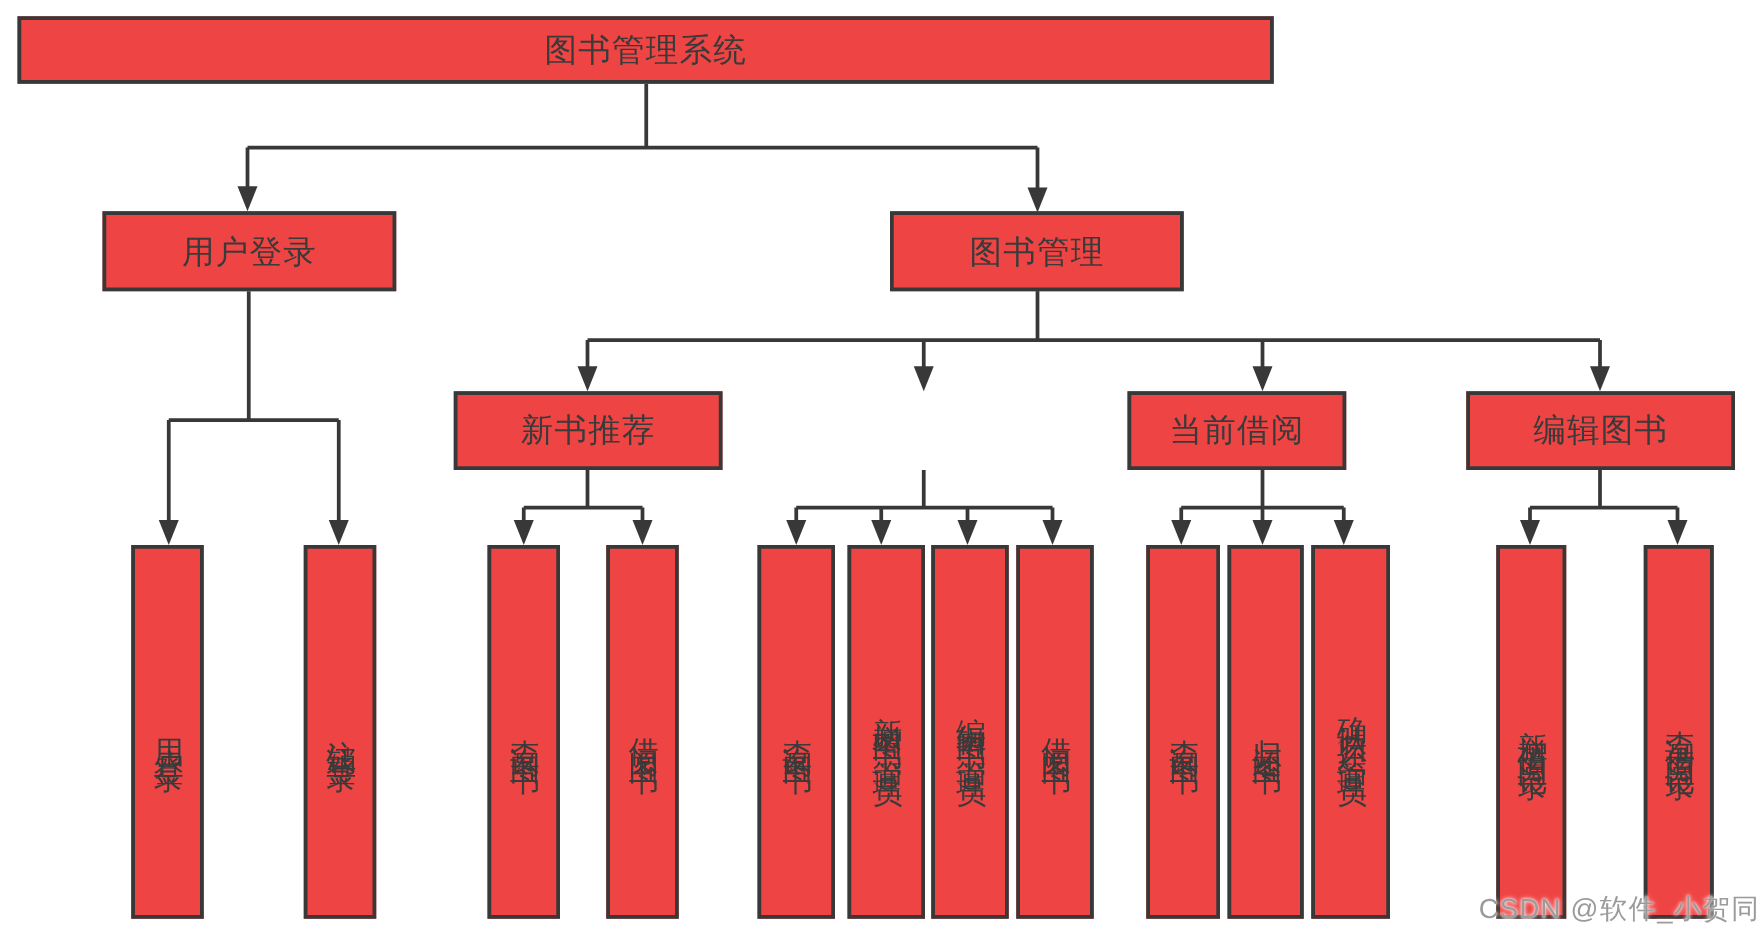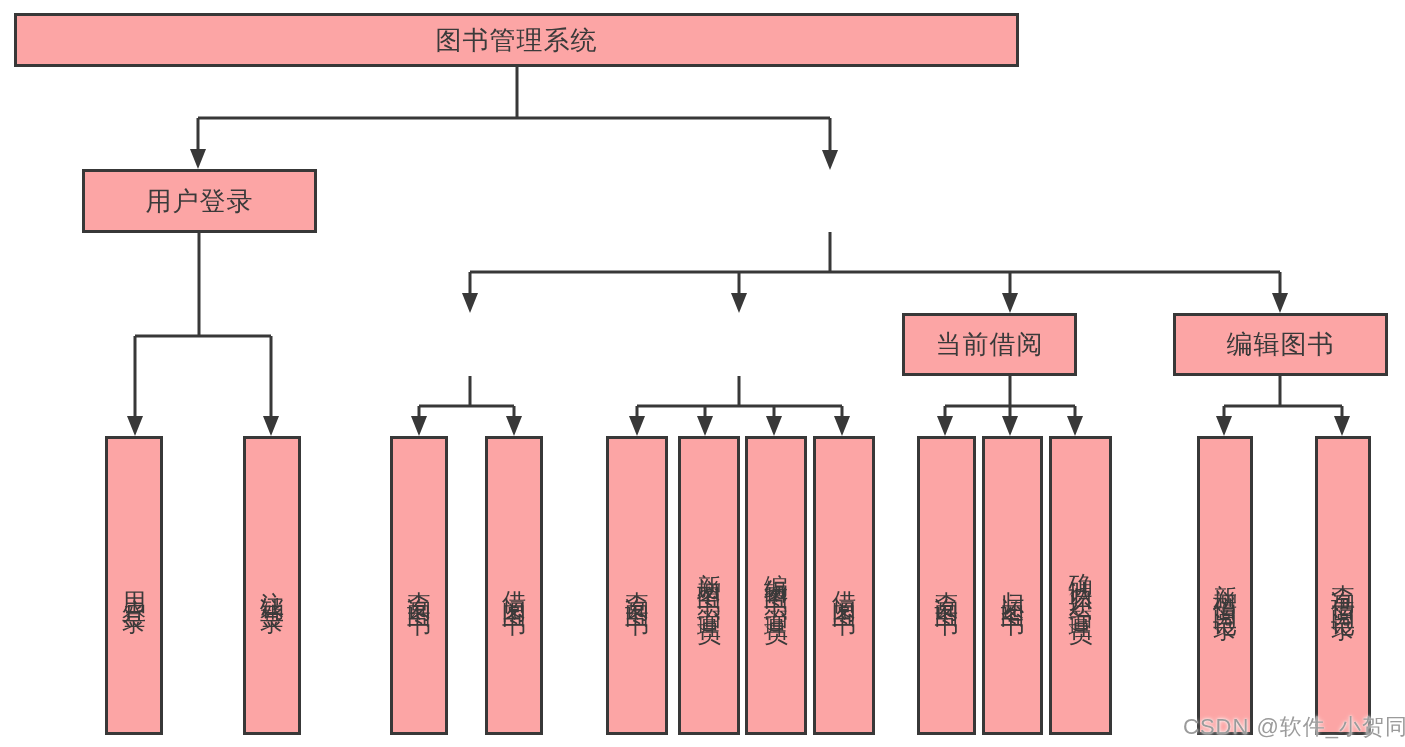--- a/index.html
+++ b/index.html
@@ -2,21 +2,21 @@
 <html><head>
 <meta charset="utf-8">
 <style>
   html,body{margin:0;padding:0;background:#ffffff;}
   .canvas{
     position:relative;width:1405px;height:747px;background:#ffffff;
     font-family:"Liberation Sans","DejaVu Sans",sans-serif;overflow:hidden;
   }
   svg.connectors{position:absolute;left:0;top:0;pointer-events:none;}
   .node{
-    position:absolute;box-sizing:border-box;background:#fca5a5;
+    position:absolute;box-sizing:border-box;background:#ef4444;
     border:3px solid #383838;display:flex;align-items:center;justify-content:center;
     color:#3a3a3a;z-index:2;
   }
   .node.h{font-size:26px;letter-spacing:1px;white-space:nowrap;}
   .node.v{font-size:24px;}
   .node.v .vtxt{
     writing-mode:vertical-rl;text-orientation:mixed;
     letter-spacing:7px;line-height:1;
   }
   .watermark{
@@ -88,21 +88,27 @@
     </g>
   </svg>
 
   <div class="node h" style="left:14px;top:13px;width:1005px;height:54px">
     <span>图书管理系统</span>
   </div>
 
   <div class="node h" style="left:82px;top:169px;width:235px;height:64px">
     <span>用户登录</span>
   </div>
+  <div class="node h" style="left:712px;top:169px;width:235px;height:64px">
+    <span>图书管理</span>
+  </div>
 
+  <div class="node h" style="left:363px;top:313px;width:215px;height:63px">
+    <span>新书推荐</span>
+  </div>
   <div class="node h" style="left:902px;top:313px;width:175px;height:63px">
     <span>当前借阅</span>
   </div>
   <div class="node h" style="left:1173px;top:313px;width:215px;height:63px">
     <span>编辑图书</span>
   </div>
 
   <div class="node v" style="left:105px;top:436px;width:58px;height:299px">
     <span class="vtxt">用户登录</span>
   </div>

